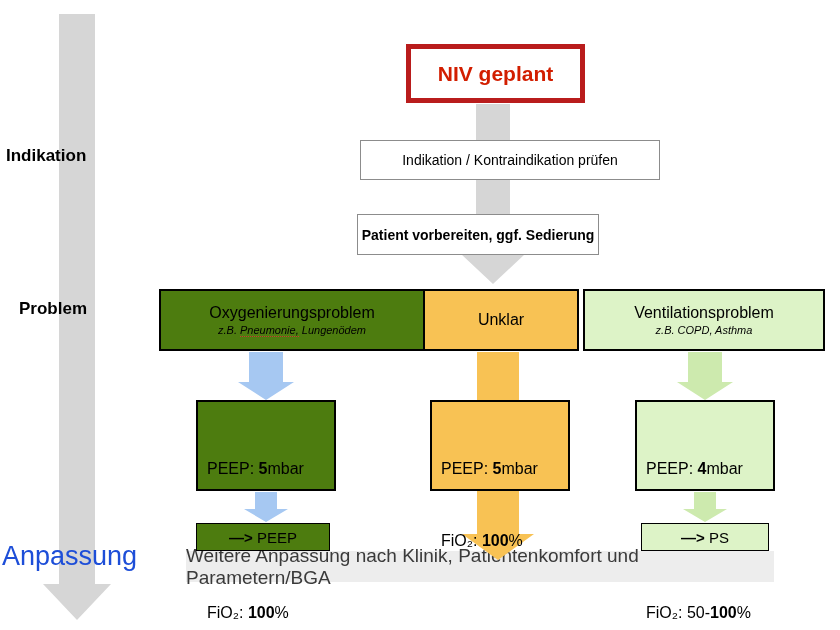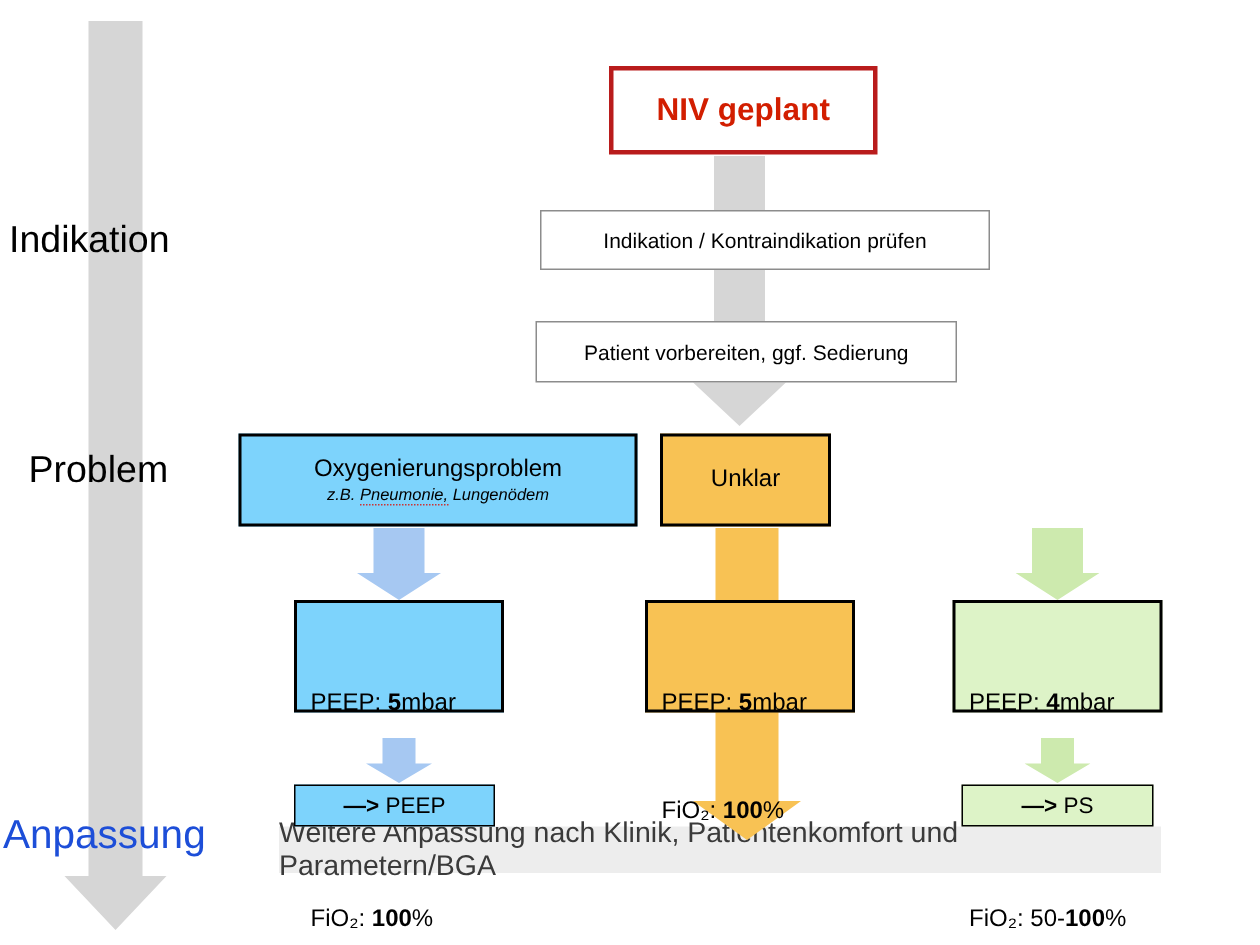--- a/index.html
+++ b/index.html
@@ -1,52 +1,52 @@
 <!DOCTYPE html>
 <html><head>
 <meta charset="utf-8">
 <style>
   html,body{margin:0;padding:0;background:#fff;}
   #stage{
     position:relative;width:840px;height:630px;background:#fff;overflow:hidden;
     font-family:"Liberation Sans","DejaVu Sans",sans-serif;color:#000;
   }
   svg.arrow{position:absolute;display:block;}
-  .stage-label{position:absolute;font-weight:normal;font-size:25px;z-index:3;}
+  .stage-label{position:absolute;font-weight:bold;font-size:17px;z-index:3;}
   .stage-label.gray{font-weight:400;color:#1d4ed8;font-size:27px;}
   .niv-box{
     position:absolute;left:406px;top:44px;width:179px;height:59px;
-    border:3px solid #b91c1c;background:#fff;display:flex;align-items:center;justify-content:center;
+    border:5px solid #b91c1c;background:#fff;display:flex;align-items:center;justify-content:center;
     font-size:21px;font-weight:bold;color:#d21e00;z-index:2;box-sizing:border-box;
   }
   .step-box{
     position:absolute;background:#fff;border:1px solid #8c8c8c;box-sizing:border-box;
     display:flex;align-items:center;justify-content:center;font-size:14px;z-index:2;
   }
   .problem-box{
     position:absolute;top:289px;height:62px;border:2px solid #000;box-sizing:border-box;
     display:flex;flex-direction:column;align-items:center;justify-content:center;z-index:2;
   }
   .problem-title{font-size:16px;}
   .problem-sub{font-size:11px;font-style:italic;margin-top:2px;}
   .u-red{border-bottom:1px dotted #cc3333;}
   .param-box{
-    position:absolute;top:400px;width:140px;height:75px;border:2px solid #000;box-sizing:border-box;
+    position:absolute;top:400px;width:140px;height:91px;border:2px solid #000;box-sizing:border-box;
     font-size:16px;line-height:24px;padding:7px 0 0 9px;white-space:pre;z-index:3;
   }
   .action-box{
     position:absolute;top:523px;height:28px;border:1px solid #000;box-sizing:border-box;
     display:flex;align-items:center;justify-content:center;font-size:15px;z-index:3;white-space:pre;
   }
   .action-box b{font-weight:bold;}
   .footer-bar{
     position:absolute;left:186px;top:551px;width:588px;height:31px;background:#ededed;
     display:flex;align-items:center;justify-content:center;font-size:19px;color:#3a3a3a;z-index:1;
   }
-  .bg-blue{background:#7dd3fc;}
+  .bg-blue{background:#4d7c0f;}
   .bg-orange{background:#f8c254;}
   .bg-green{background:#ddf3c7;}
 </style>
 </head>
 <body>
 
 <div id="stage">
 
   <svg class="arrow" style="left:40px;top:14px;" width="74" height="606" viewBox="0 0 74 606">
     <polygon points="19,0 19,570 3,570 37,606 71,570 55,570 55,0" fill="#d6d6d6"></polygon>
@@ -80,35 +80,39 @@
   <div class="stage-label" style="left:19px;top:299px;">Problem</div>
   <div class="stage-label gray" style="left:2px;top:541px;">Anpassung</div>
 
   <div class="niv-box">
     <span>NIV geplant</span>
   </div>
 
   <div class="step-box" style="left:360px;top:140px;width:300px;height:40px;">
     <span>Indikation / Kontraindikation prüfen</span>
   </div>
-  <div class="step-box" style="left:357px;top:214px;width:281px;height:41px;">
+  <div class="step-box" style="left:357px;top:214px;width:242px;height:41px;font-weight:bold;">
     <span>Patient vorbereiten, ggf. Sedierung</span>
   </div>
 
   <div class="problem-box bg-blue" style="left:159px;width:266px;">
     <div class="problem-title">Oxygenierungsproblem</div>
     <div class="problem-sub">
       <span>z.B. </span><span class="u-red">Pneumonie,</span><span> Lungenödem</span>
     </div>
   </div>
 
-  <div class="problem-box bg-orange" style="left:440px;width:114px;">
+  <div class="problem-box bg-orange" style="left:423px;width:156px;">
     <div class="problem-title">Unklar</div>
   </div>
 
+  <div class="problem-box bg-green" style="left:583px;width:242px;">
+    <div class="problem-title">Ventilationsproblem</div>
+    <div class="problem-sub">z.B. COPD, Asthma</div>
+  </div>
 
   <div class="param-box bg-blue" style="left:196px;">
     <div><span>PEEP: </span><b>5</b><span>mbar</span></div>
     <div><span>PS:   +</span><b>3</b><span>mbar</span></div>
     <div><span>FiO₂: </span><b>100</b><span>%</span></div>
   </div>
 
   <div class="param-box bg-orange" style="left:430px;">
     <div><span>PEEP: </span><b>5</b><span>mbar</span></div>
     <div><span>FiO₂: </span><b>100</b><span>%</span></div>

